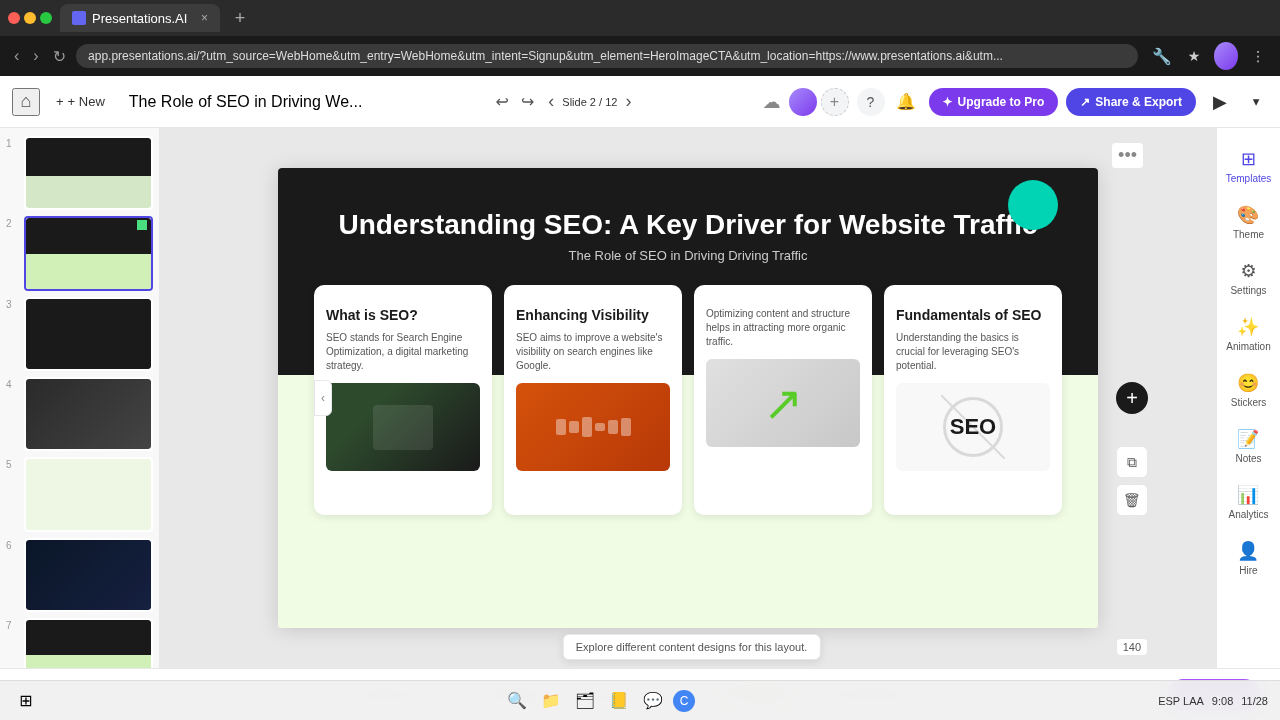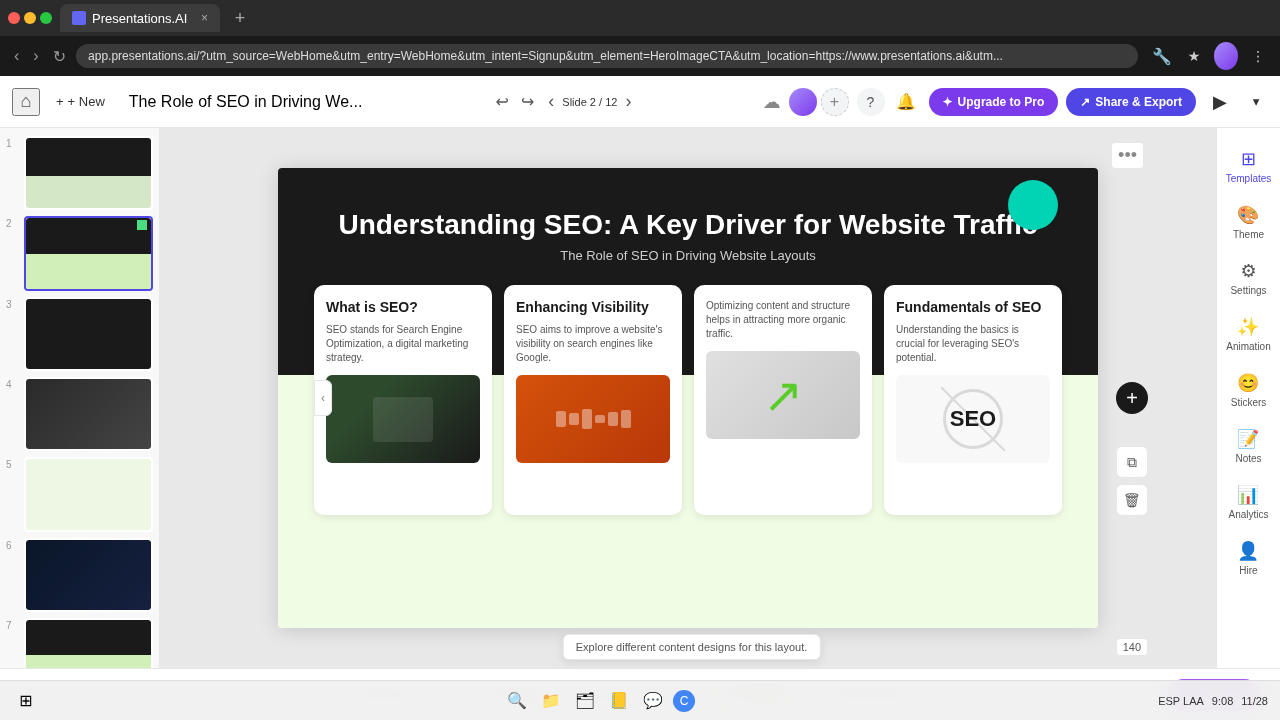--- a/index.html
+++ b/index.html
@@ -79,21 +79,21 @@
     .slide-content { width: 100%; height: 100%; background: linear-gradient(180deg, #1a1a1a 0%, #1a1a1a 45%, #f0fce4 45%, #f0fce4 100%); position: relative; padding: 20px; }
     .slide-header { text-align: center; padding: 20px 20px 14px; }
     .slide-title { font-size: 28px; font-weight: 700; color: #fff; line-height: 1.2; margin-bottom: 6px; }
     .slide-subtitle { font-size: 13px; color: #ccc; }
 
     
     .teal-circle { position: absolute; top: 12px; right: 40px; width: 50px; height: 50px; background: #00d4b4; border-radius: 50%; }
 
     
     .cards-row { display: flex; gap: 12px; padding: 0 16px; margin-top: 8px; }
-    .card { flex: 1; background: #fff; border-radius: 10px; padding: 14px 12px 0; box-shadow: 0 2px 8px rgba(0,0,0,0.1); overflow: hidden; min-height: 230px; }
+    .card { flex: 1; background: #fff; border-radius: 10px; padding: 22px 12px 0; box-shadow: 0 2px 8px rgba(0,0,0,0.1); overflow: hidden; min-height: 230px; }
     .card-title { font-size: 14px; font-weight: 700; color: #1a1a1a; margin-bottom: 8px; line-height: 1.2; }
     .card-desc { font-size: 10px; color: #555; line-height: 1.4; margin-bottom: 10px; }
     .card-image { width: 100%; height: 88px; border-radius: 6px; overflow: hidden; margin-top: auto; }
     .card-image.dark { background: linear-gradient(135deg, #2d4a2d, #1a1a1a); display: flex; align-items: center; justify-content: center; }
     .card-image.orange { background: linear-gradient(135deg, #e05a1a, #c04010); display: flex; align-items: center; justify-content: center; }
     .card-image.light { background: linear-gradient(135deg, #e8e8e8, #d0d0d0); display: flex; align-items: center; justify-content: center; position: relative; }
     .card-image.seo { background: #fff; display: flex; align-items: center; justify-content: center; font-weight: 700; font-size: 22px; color: #1a1a1a; position: relative; overflow: hidden; }
     .arrow-up { font-size: 50px; color: #5acc2a; }
 
     
@@ -262,21 +262,21 @@
 
       <div class="three-dots" style="position:absolute;top:14px;right:72px;color:#888;font-size:18px;cursor:pointer;background:#fff;border-radius:4px;padding:2px 6px;border:1px solid #e5e7eb;">•••</div>
 
       <div class="slide-canvas">
         <div class="slide-content">
 
           <div class="teal-circle"></div>
 
           <div class="slide-header">
             <div class="slide-title">Understanding SEO: A Key Driver for Website Traffic</div>
-            <div class="slide-subtitle">The Role of SEO in Driving Website Layouts</div>
+            <div class="slide-subtitle">The Role of SEO in Driving Driving Traffic</div>
           </div>
 
           <div class="cards-row">
 
             <div class="card">
               <div class="card-title">What is SEO?</div>
               <div class="card-desc">SEO stands for Search Engine Optimization, a digital marketing strategy.</div>
               <div class="card-image dark" style="background: linear-gradient(135deg, #2d4a2d 30%, #1a1a1a); height:88px; display:flex; align-items:center; justify-content:center; border-radius:6px; overflow:hidden;">
                 <div style="width:60px;height:45px;background:rgba(255,255,255,0.1);border-radius:4px;"></div>
               </div>

